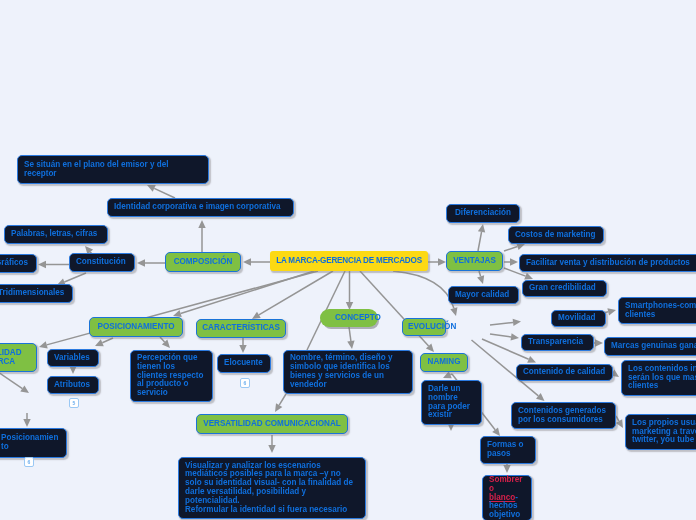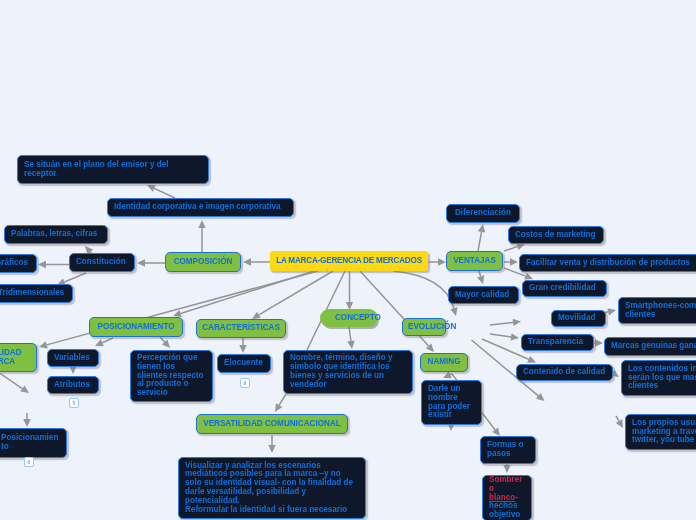--- a/index.html
+++ b/index.html
@@ -195,20 +195,21 @@
     <div class="node n-white" style="left: 521px; top: 334px; width: 73px; height: 17px; white-space: nowrap;">
       <span>Transparencia</span>
     </div>
     <div class="node n-white" style="left: 604px; top: 337px; width: 122px; height: 19px; white-space: nowrap;">
       <span>Marcas genuinas ganarán</span>
     </div>
     <div class="node n-white" style="left: 516px; top: 364px; width: 97px; height: 17px; white-space: nowrap;">
       <span>Contenido de calidad</span>
     </div>
     <div class="node n-white" style="left: 621px; top: 360px; width: 136px; height: 36px;"><span>Los contenidos interesantes serán los que mas atraigan clientes</span></div>
+    <div class="node n-white" style="left: 511px; top: 402px; width: 105px; height: 27px;"><span>Contenidos generados por los consumidores</span></div>
     <div class="node n-white" style="left: 625px; top: 414px; width: 142px; height: 36px;"><span>Los propios usuarios harán marketing a través de facebook, twitter, you tube</span></div>
     <div class="node n-green" style="left: 420px; top: 353px; width: 48px; height: 19px; white-space: nowrap;">
       <span>NAMING</span>
     </div>
     <div class="node n-white" style="left: 421px; top: 380px; width: 61px; height: 45px;"><span>Darle un nombre para poder existir</span></div>
     <div class="node n-white" style="left: 480px; top: 436px; width: 56px; height: 28px;"><span>Formas o pasos</span></div>
     <div class="node n-white" style="left: 482px; top: 475px; width: 50px; height: 46px; overflow-wrap: break-word; align-items: flex-end;"><span><span style="color: rgb(214, 32, 74);">Sombrero </span><span style="color: rgb(214, 32, 74); text-decoration: underline;">blanco</span><span>-hechos objetivo</span></span></div>
     <div class="badge" style="left: 69px; top: 398px;">5</div>
     <div class="badge" style="left: 24px; top: 457px;">6</div>
     <div class="badge" style="left: 240px; top: 378px;">6</div>

